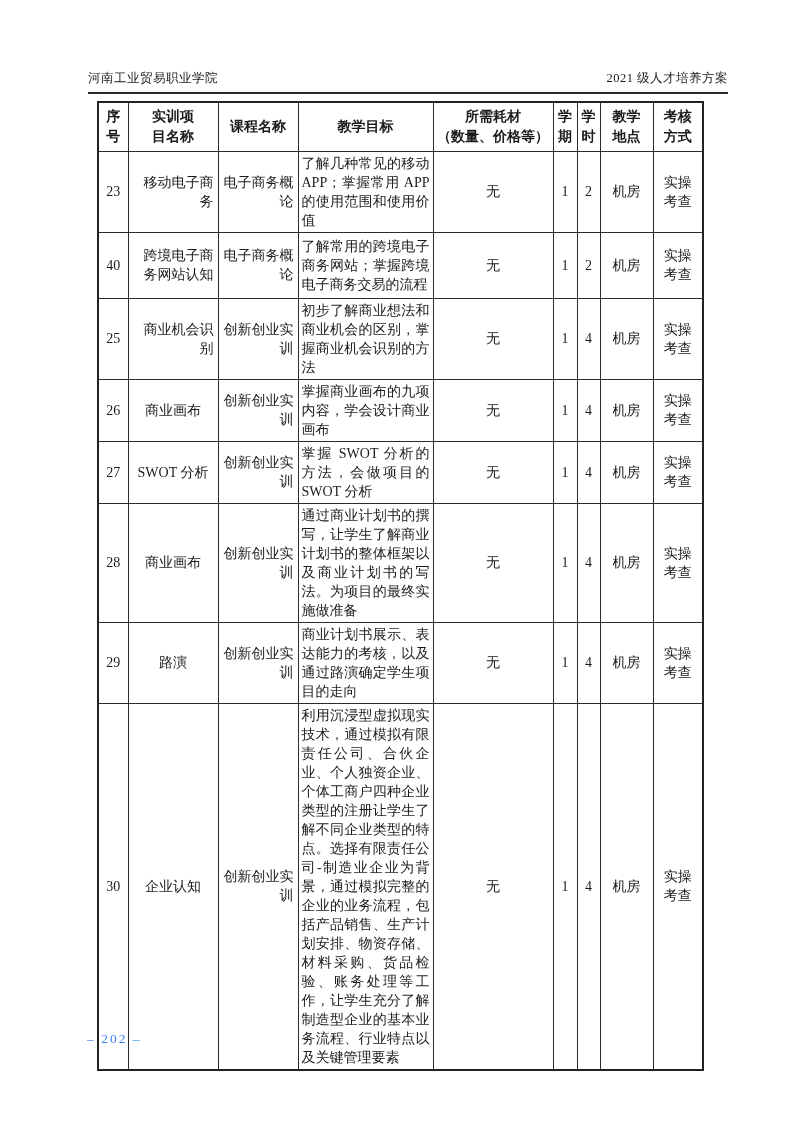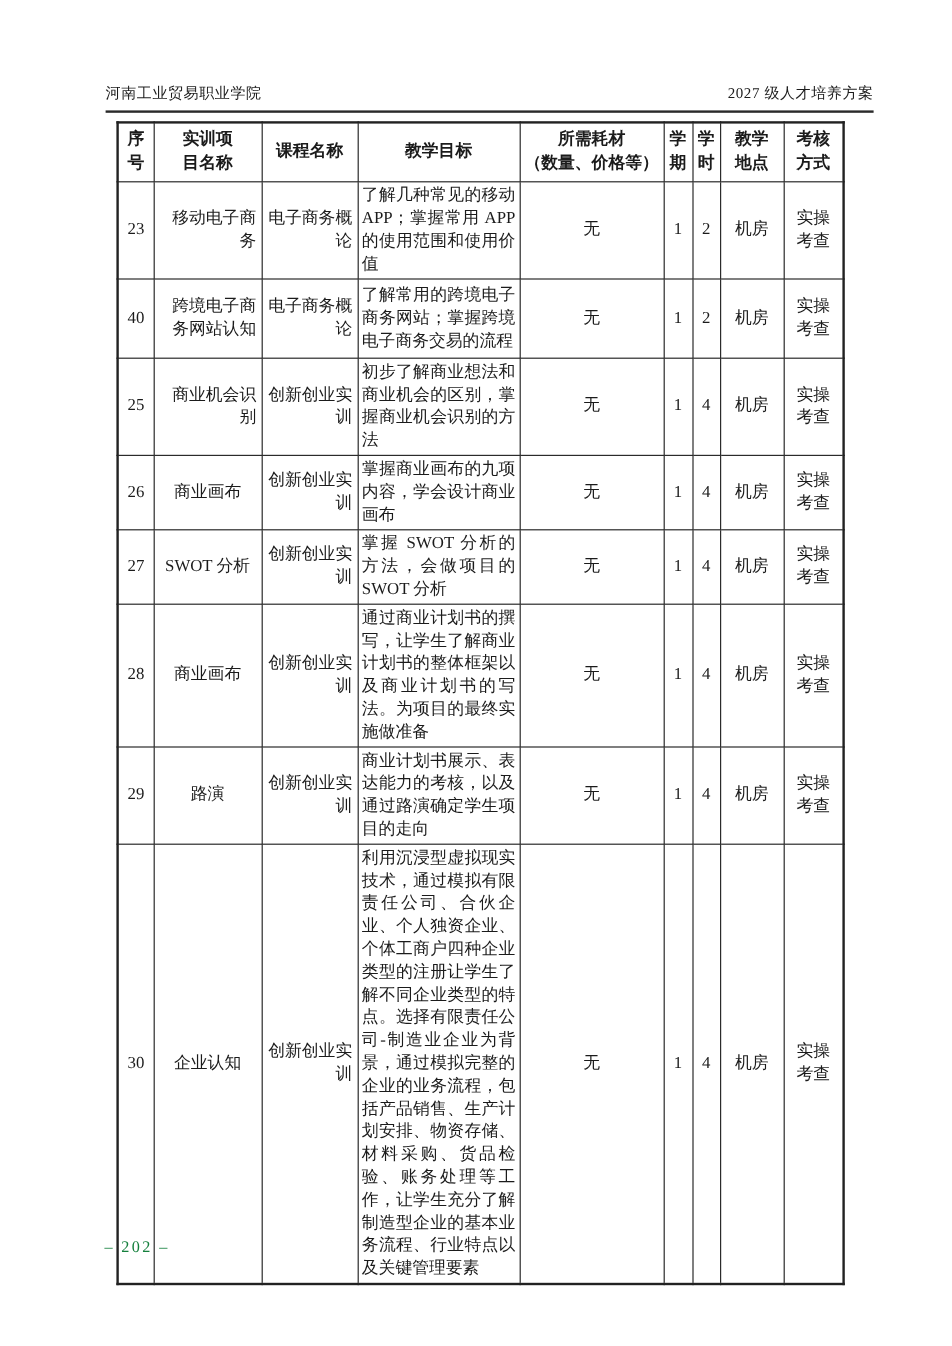--- a/index.html
+++ b/index.html
@@ -39,31 +39,31 @@
   .training tbody tr:nth-child(2) { height:66px; }
   .training tbody tr:nth-child(3) { height:60px; }
   .training tbody tr:nth-child(4) { height:59px; }
   .training tbody tr:nth-child(5) { height:59px; }
   .training tbody tr:nth-child(6) { height:109px; }
   .training tbody tr:nth-child(7) { height:80px; }
   .training tbody tr:nth-child(8) { height:362px; }
   
   .page-footer {
     position:absolute; left:87px; top:1031px;
-    font-size:13.5px; letter-spacing:2px; color:#15803d;
+    font-size:13.5px; letter-spacing:2px; color:#3b82f6;
   }
 </style>
 </head>
 <body>
 
 <div class="page">
 
   <div class="running-header">
     <span>河南工业贸易职业学院</span>
-    <span>2027 级人才培养方案</span>
+    <span>2021 级人才培养方案</span>
   </div>
 
   <table class="training">
     <colgroup>
       <col style="width:30px">
         <col style="width:90px">
         <col style="width:80px">
       <col style="width:135px">
         <col style="width:120px">
         <col style="width:24px">

